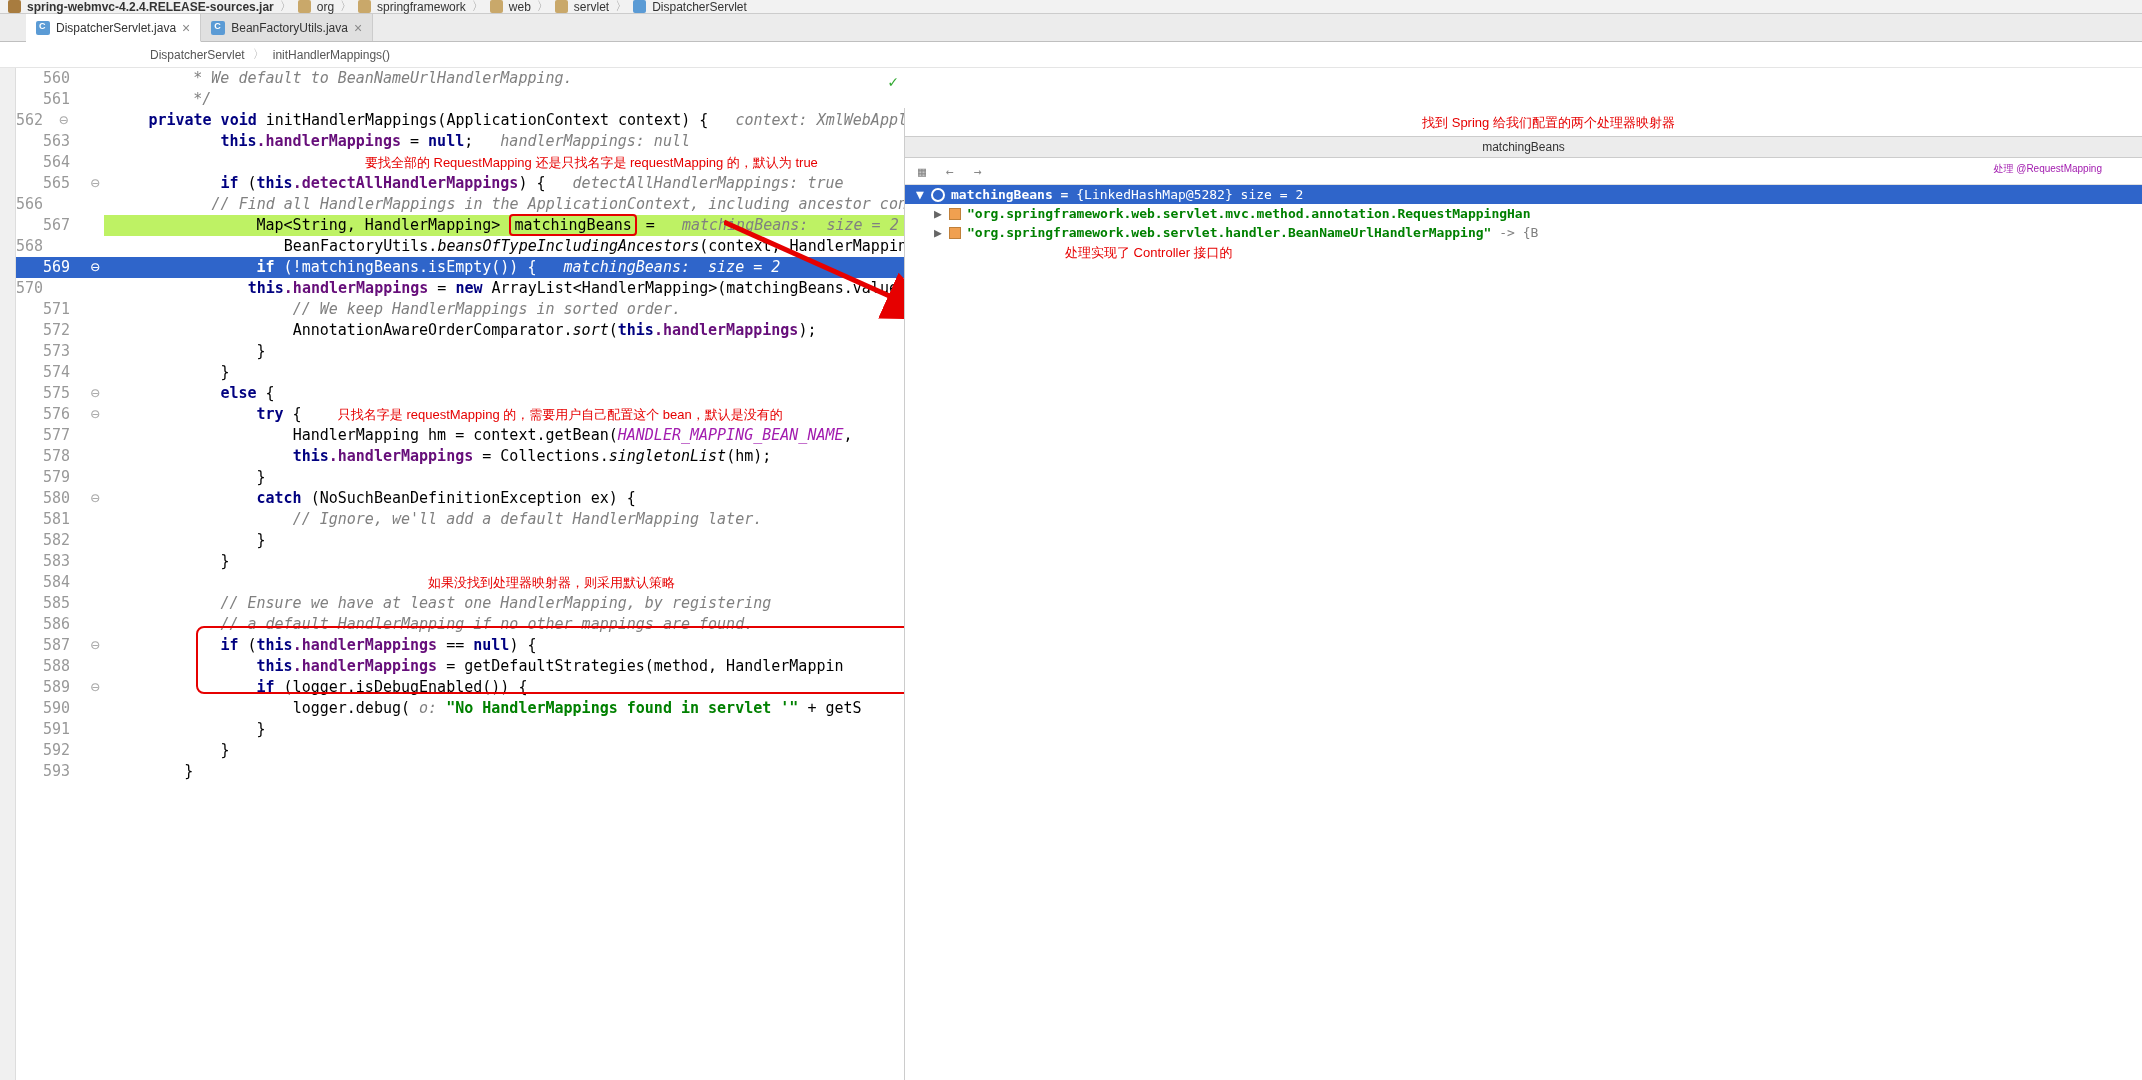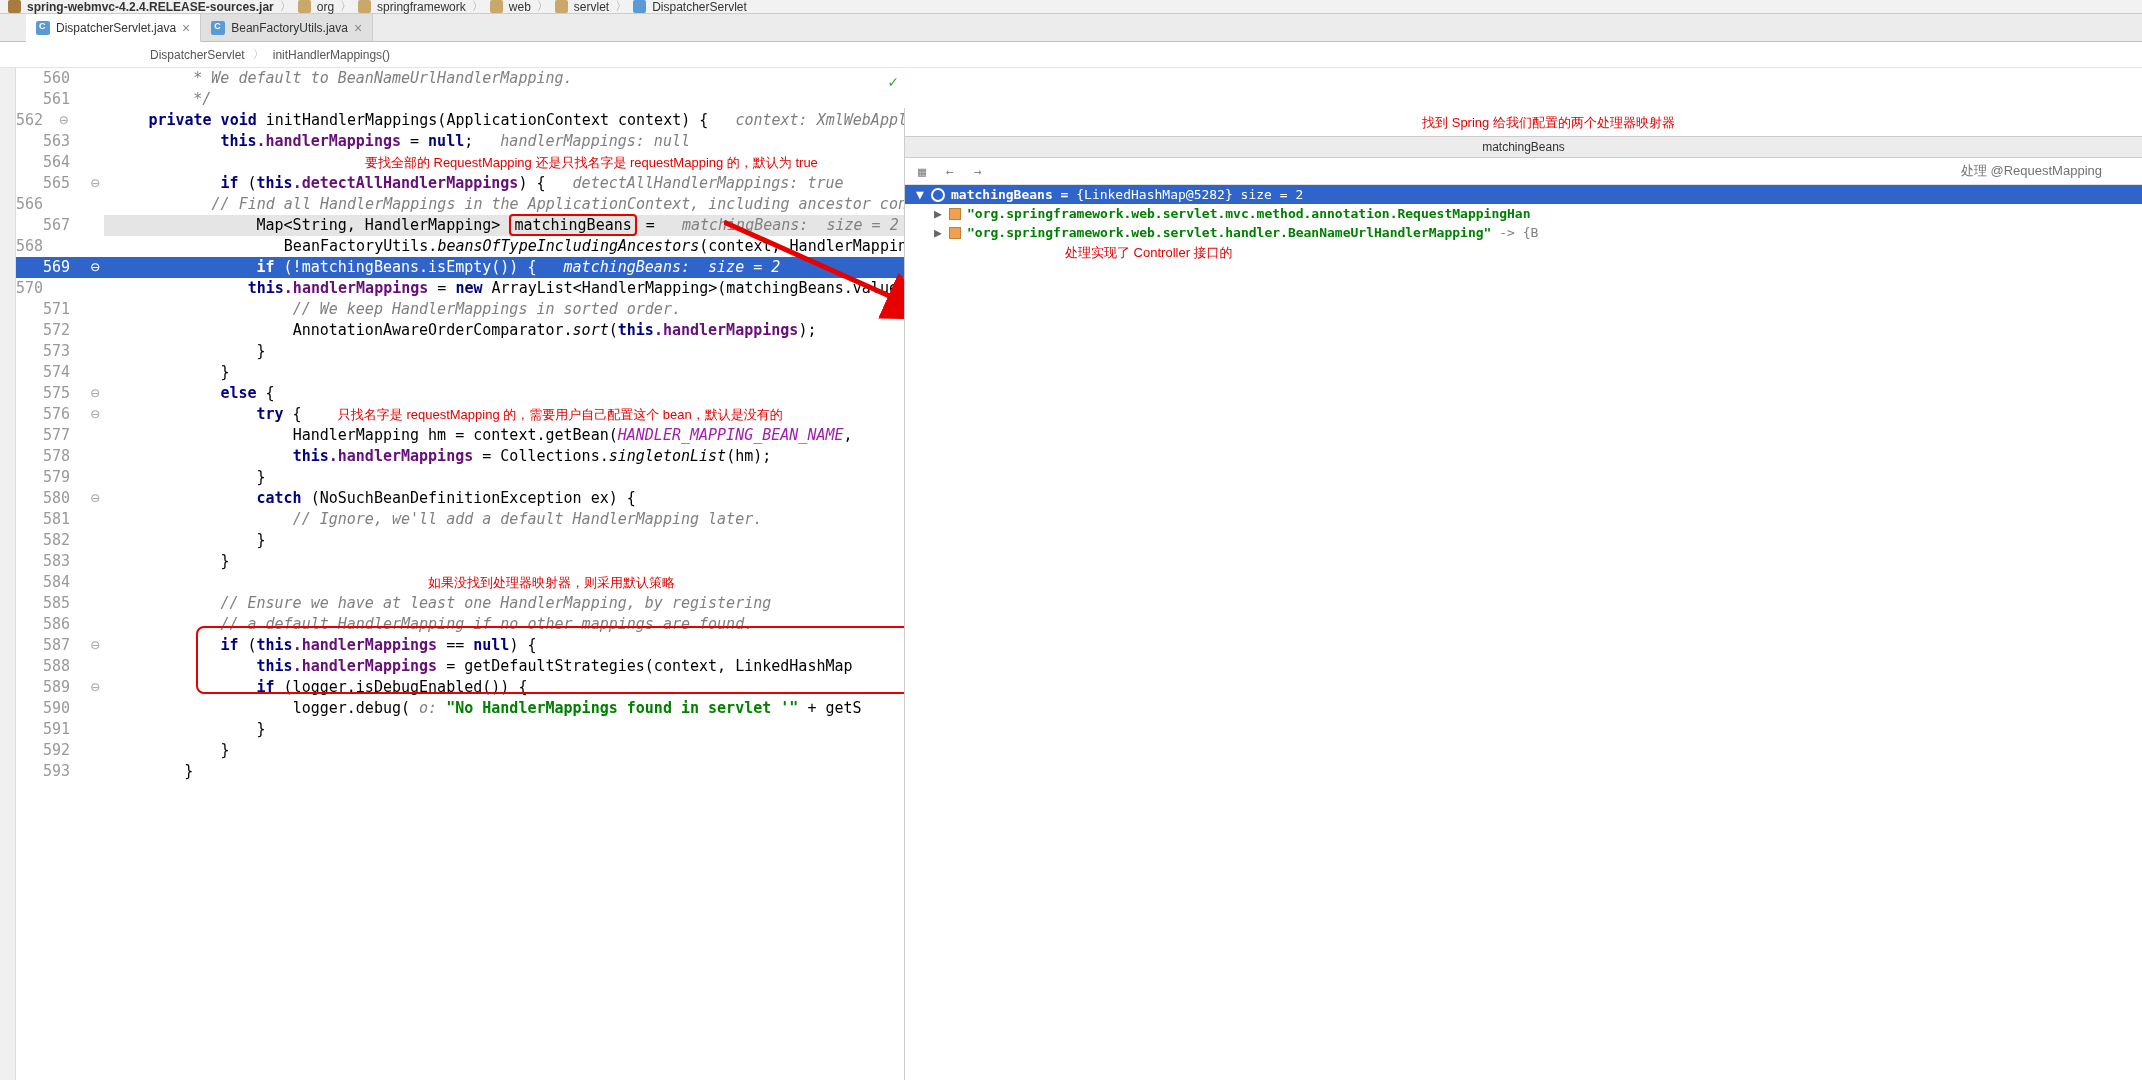--- a/index.html
+++ b/index.html
@@ -35,21 +35,21 @@
 .ln { width:70px; text-align:right; padding-right:16px; color:#999; background:#fff; user-select:none; }
 .fold { width:18px; background:#fff; color:#aaa; text-align:center; }
 .code { flex:1; padding-left:8px; }
 .kw { color:#000080; font-weight:bold; }
 .fld { color:#660e7a; font-weight:bold; }
 .cmt { color:#808080; font-style:italic; }
 .hint { color:#808080; font-style:italic; }
 .str { color:#008000; font-weight:bold; }
 .const { color:#a21caf; font-style:italic; }
 .redtxt { color:#e60000; font-family:-apple-system,sans-serif; font-size:13px; }
-.hl-line { background:#e5e5e5;justify-content:center; }
+.hl-line { background:#bef264;justify-content:center; }
 .hl-exec { background:#2f65ca; color:#fff; }
 .hl-exec .ln, .hl-exec .fold{ background:#2f65ca; color:#fff;}
 .hl-exec .kw,.hl-exec .fld,.hl-exec .cmt,.hl-exec .hint{ color:#fff; }
 .box-red { border:2px solid #e60000; border-radius:4px; padding:0 3px; }
 .box-red-big { position:absolute; border:2px solid #e60000; border-radius:8px; pointer-events:none; }
 
 
 .check { position:absolute; right:6px; top:4px; color:#3a3; font-size:16px; }
 
 
@@ -62,21 +62,21 @@
 .tree-row { display:flex; align-items:center; padding:2px 4px 2px 10px; gap:6px; white-space:nowrap; }
 .tree-row.sel { background:#2f65ca; color:#fff; }
 .arrow { width:10px; text-align:center; color:#666; }
 .tree-row.sel .arrow{ color:#fff; }
 .ico-ring { width:14px; height:14px; border:2px solid #9c9c9c; border-radius:50%; }
 .tree-row.sel .ico-ring{ border-color:#fff; }
 .ico-obj { width:12px; height:12px; background:#f0a050; border:1px solid #c0803a; }
 .vname { font-weight:bold; }
 .vref { color:#808080; }
 .vstr { color:#008000; font-weight:bold; }
-.debug-float { position:absolute; right:40px; top:60px; color:#737373; font-family:-apple-system,sans-serif; font-size:13px; }
+.debug-float { position:absolute; right:40px; top:60px; color:#a21caf; font-family:-apple-system,sans-serif; font-size:10px; }
 
 
 .arrowline { position:absolute; left:708px; top:148px; pointer-events:none; }
 
 </style>
 </head>
 <body>
 
 <div class="root">
 
@@ -146,21 +146,21 @@
         <div class="line"><span class="ln">578</span><span class="fold"></span><span class="code">                    <span class="kw">this</span><span class="fld">.handlerMappings</span><span> = Collections.</span><span style="font-style:italic">singletonList</span><span>(hm);</span></span></div>
         <div class="line"><span class="ln">579</span><span class="fold"></span><span class="code">                <span>}</span></span></div>
         <div class="line"><span class="ln">580</span><span class="fold">⊖</span><span class="code">                <span class="kw">catch</span><span> (NoSuchBeanDefinitionException ex) {</span></span></div>
         <div class="line"><span class="ln">581</span><span class="fold"></span><span class="code">                    <span class="cmt">// Ignore, we'll add a default HandlerMapping later.</span></span></div>
         <div class="line"><span class="ln">582</span><span class="fold"></span><span class="code">                <span>}</span></span></div>
         <div class="line"><span class="ln">583</span><span class="fold"></span><span class="code">            <span>}</span></span></div>
         <div class="line"><span class="ln">584</span><span class="fold"></span><span class="code">                                   <span class="redtxt">如果没找到处理器映射器，则采用默认策略</span></span></div>
         <div class="line"><span class="ln">585</span><span class="fold"></span><span class="code">            <span class="cmt">// Ensure we have at least one HandlerMapping, by registering</span></span></div>
         <div class="line"><span class="ln">586</span><span class="fold"></span><span class="code">            <span class="cmt">// a default HandlerMapping if no other mappings are found.</span></span></div>
         <div class="line"><span class="ln">587</span><span class="fold">⊖</span><span class="code">            <span class="kw">if</span><span> (</span><span class="kw">this</span><span class="fld">.handlerMappings</span><span> == </span><span class="kw">null</span><span>) {</span></span></div>
-        <div class="line"><span class="ln">588</span><span class="fold"></span><span class="code">                <span class="kw">this</span><span class="fld">.handlerMappings</span><span> = getDefaultStrategies(context, LinkedHashMap</span></span></div>
+        <div class="line"><span class="ln">588</span><span class="fold"></span><span class="code">                <span class="kw">this</span><span class="fld">.handlerMappings</span><span> = getDefaultStrategies(method, HandlerMappin</span></span></div>
         <div class="line"><span class="ln">589</span><span class="fold">⊖</span><span class="code">                <span class="kw">if</span><span> (logger.isDebugEnabled()) {</span></span></div>
         <div class="line"><span class="ln">590</span><span class="fold"></span><span class="code">                    <span>logger.debug(</span><span class="hint"> o: </span><span class="str">"No HandlerMappings found in servlet '"</span><span> + getS</span></span></div>
         <div class="line"><span class="ln">591</span><span class="fold"></span><span class="code">                <span>}</span></span></div>
         <div class="line"><span class="ln">592</span><span class="fold"></span><span class="code">            <span>}</span></span></div>
         <div class="line"><span class="ln">593</span><span class="fold"></span><span class="code">        <span>}</span></span></div>
       </div>
 
       <div class="box-red-big" style="left:180px; top:558px; width:730px; height:68px;"></div>
 
       <svg class="arrowline" width="230" height="120">

